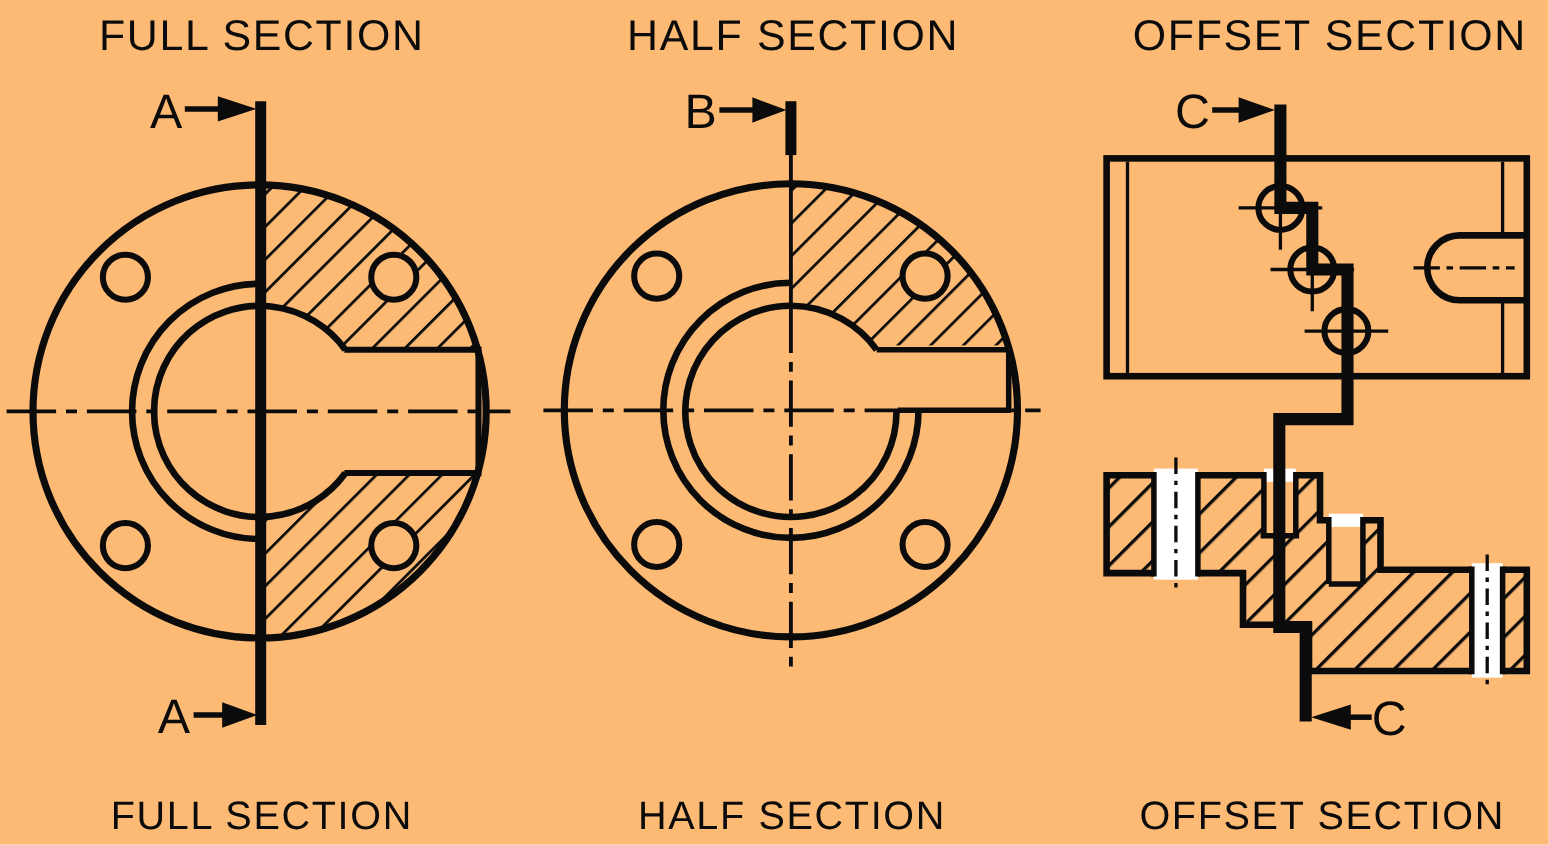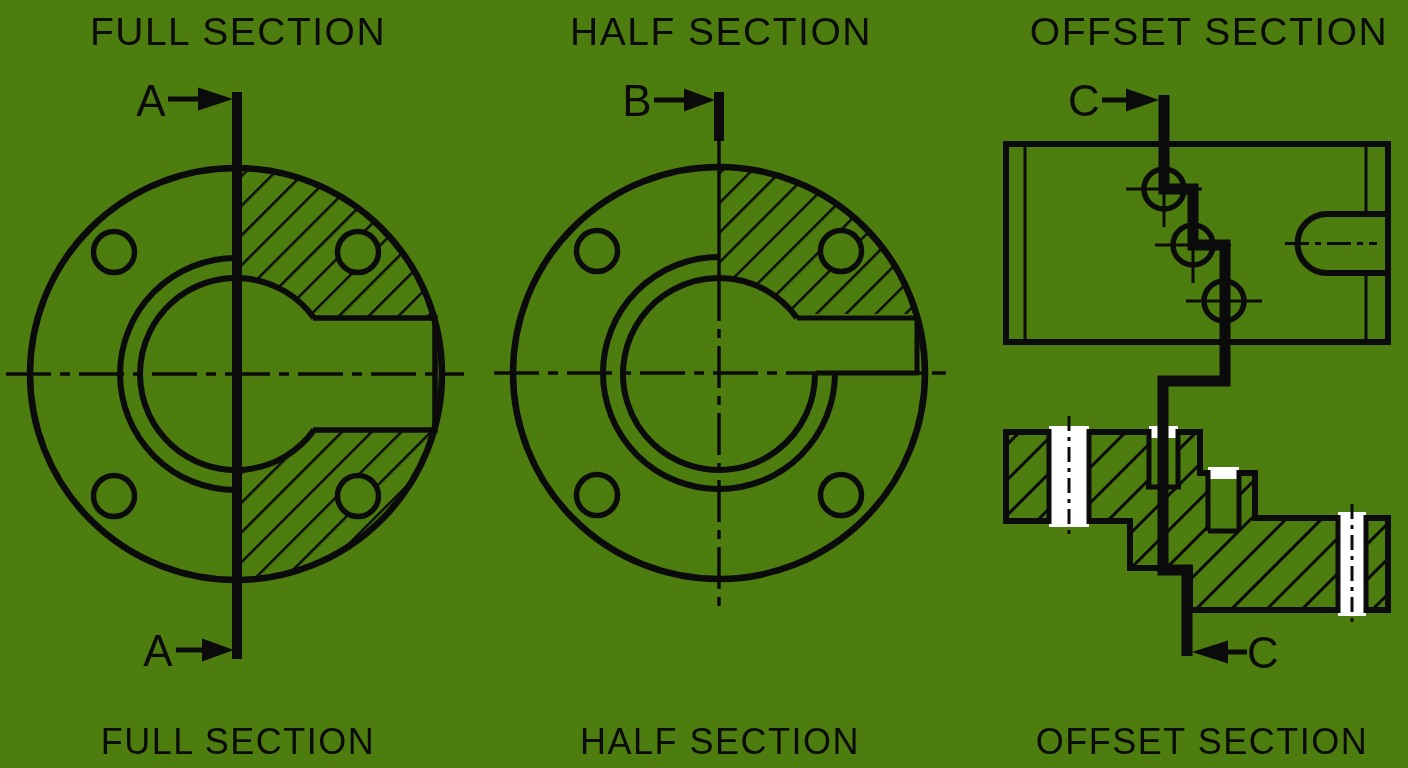--- a/index.html
+++ b/index.html
@@ -1,16 +1,16 @@
 <!DOCTYPE html>
 <html><head>
 <meta charset="utf-8">
 <style>
   html,body{margin:0;padding:0;background:#ffffff;}
-  .stage{position:relative;width:1408px;height:768px;background:#4d7c0f;overflow:hidden;
+  .stage{position:relative;width:1408px;height:768px;background:#fdba74;overflow:hidden;
          font-family:"Liberation Sans", sans-serif;}
   svg{display:block;}
   text{font-family:"Liberation Sans", sans-serif;fill:#0b0b0b;}
   .title{font-size:39px;letter-spacing:1.5px;}
   .caption{font-size:36px;letter-spacing:1.5px;}
   .cutletter{font-size:44px;}
 </style>
 </head>
 <body>
 

